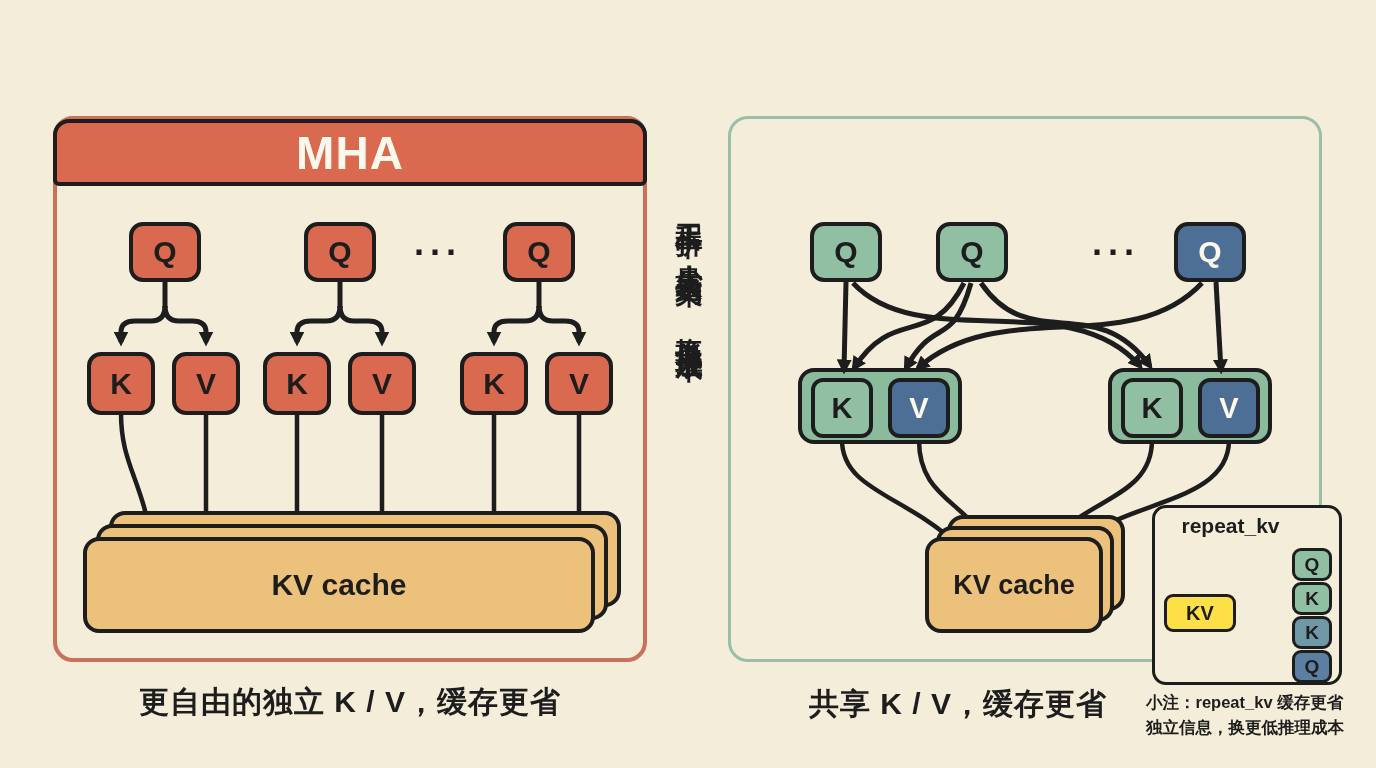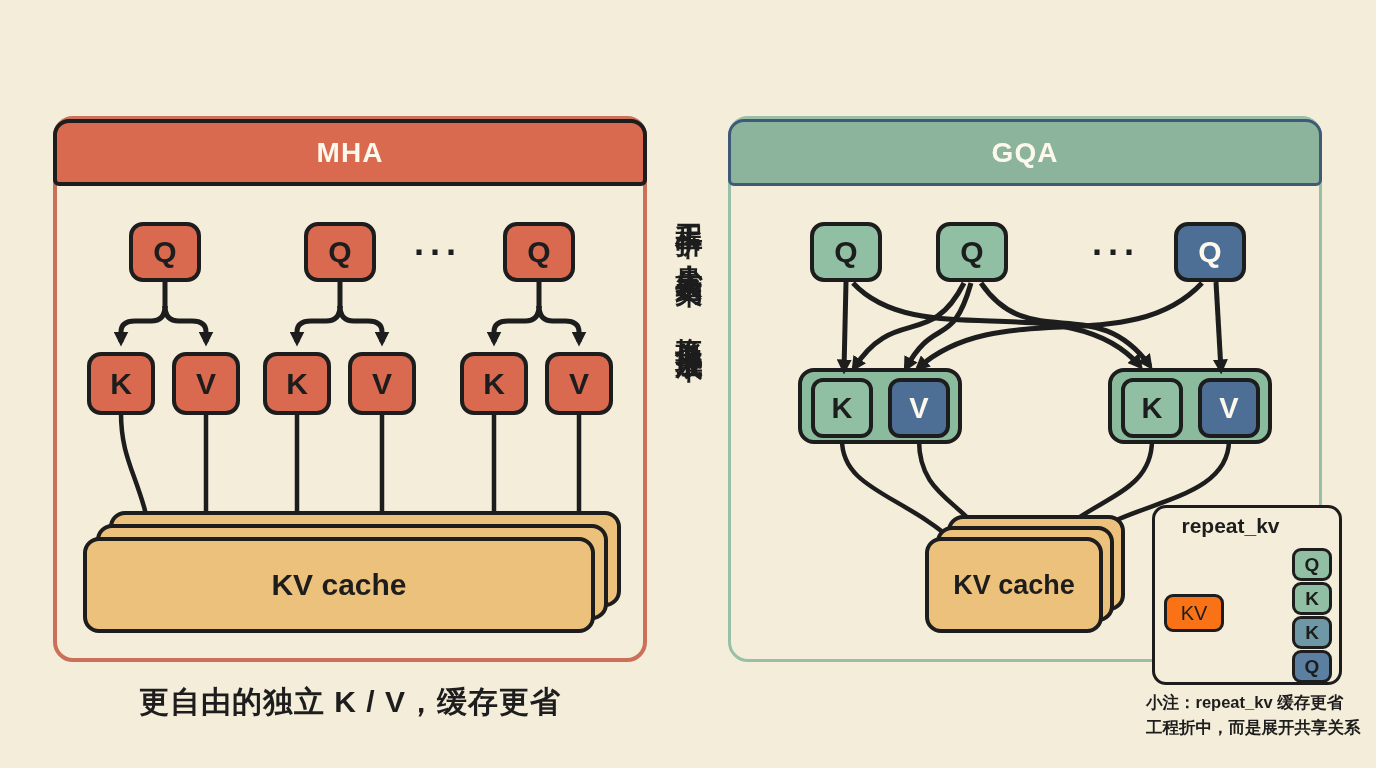--- a/index.html
+++ b/index.html
@@ -12,21 +12,21 @@
   .ctr{display:flex; align-items:center; justify-content:center;}
 
   .title{left:0; top:30px; width:1376px; text-align:center;
          font-size:47px; font-weight:800; letter-spacing:1px; z-index:5;}
 
   
   .panel{border-radius:20px; z-index:0; background:transparent;}
   .panel-mha{left:53px; top:116px; width:594px; height:546px; border:4px solid #cb7059;}
   .panel-gqa{left:728px; top:116px; width:594px; height:546px; border:3px solid #99bfa8;}
 
-  .hdr{height:67px; border-radius:16px 16px 6px 6px; font-size:28px; font-weight:bold;
+  .hdr{height:67px; border-radius:16px 16px 6px 6px; font-size:46px; font-weight:bold;
        color:#fdf8ec; z-index:3; letter-spacing:1px;}
   .hdr-mha{left:53px; top:119px; width:594px; background:#d9694f; border:4px solid #1d1d1d;}
   .hdr-gqa{left:728px; top:119px; width:594px; background:#8cb49c; border:3px solid #3e5a77;}
 
   
   .node{border:4px solid #1d1d1d; border-radius:14px; font-size:30px; font-weight:bold; z-index:3;}
   .salmon{background:#d9694f;}
   .green{background:#90bfa4;}
   .slate{background:#4d6f96; color:#fdf8ec;}
   .qbox{width:72px; height:60px; top:222px;}
@@ -49,22 +49,22 @@
   
   .vtext{left:671px; top:202px; height:520px; writing-mode:vertical-rl;
          font-size:27px; font-weight:bold; letter-spacing:3px; z-index:4;}
   .vtext .seg2{margin-block-start:0; margin-inline-start:24px;}
 
   
   .inset{left:1152px; top:505px; width:190px; height:180px; background:#f3edda;
          border:3.5px solid #1d1d1d; border-radius:14px; z-index:4;}
   .inset-title{left:1152px; top:514px; width:157px; text-align:center;
                font-size:21px; font-weight:bold; z-index:5;}
-  .inset-kv{left:1164px; top:594px; width:60px; height:38px; background:#f97316;
-            border:3px solid #1d1d1d; border-radius:9px; font-size:20px; font-weight:normal; z-index:5;}
+  .inset-kv{left:1164px; top:594px; width:72px; height:38px; background:#fde047;
+            border:3px solid #1d1d1d; border-radius:9px; font-size:20px; font-weight:bold; z-index:5;}
   .mini{left:1292px; width:40px; height:33px; border:3px solid #1d1d1d; border-radius:9px;
         font-size:19px; font-weight:bold; z-index:5;}
   .teal{background:#6f98a6;}
   .slate2{background:#5b7fa0;}
 
   .note{left:1146px; top:690px; width:226px; font-size:16.5px; font-weight:bold;
         line-height:25px; z-index:5;}
 
   svg.wires{position:absolute; left:0; top:0; z-index:2;}
   svg.wires path{stroke:#1d1d1d; fill:none;}
@@ -148,45 +148,45 @@
   <div class="abs card" style="left:96px;  top:524px; width:512px; height:96px"></div>
   <div class="abs card" style="left:83px;  top:537px; width:512px; height:96px"></div>
   <div class="abs cache-label ctr" style="left:83px; top:537px; width:512px; height:96px">KV cache</div>
 
   <div class="abs caption" style="left:53px; top:682px; width:594px">更自由的独立 K / V，缓存更省</div>
 
   <div class="abs vtext">
     <span>工程折中：少量表达约束，</span><span class="seg2">换更低推理成本</span>
   </div>
 
-  <div class="abs hdr hdr-gqa ctr">GQA</div>
   <div class="abs node green qbox ctr" style="left:810px">Q</div>
   <div class="abs node green qbox ctr" style="left:936px">Q</div>
   <div class="abs dots" style="left:1092px; top:232px">···</div>
   <div class="abs node slate qbox ctr" style="left:1174px">Q</div>
 
   <div class="abs group" style="left:798px"></div>
   <div class="abs group" style="left:1108px"></div>
   <div class="abs gnode green ctr" style="left:811px">K</div>
   <div class="abs gnode slate ctr" style="left:888px">V</div>
   <div class="abs gnode green ctr" style="left:1121px">K</div>
   <div class="abs gnode slate ctr" style="left:1198px">V</div>
 
   <div class="abs card" style="left:947px; top:515px; width:178px; height:96px"></div>
   <div class="abs card" style="left:936px; top:526px; width:178px; height:96px"></div>
   <div class="abs card" style="left:925px; top:537px; width:178px; height:96px"></div>
   <div class="abs cache-label ctr" style="left:925px; top:537px; width:178px; height:96px; font-size:27px">KV cache</div>
 
+  <div class="abs caption" style="left:728px; top:684px; width:460px">共享 K / V，缓存更省</div>
 
   <div class="abs inset"></div>
   <div class="abs inset-title">repeat_kv</div>
   <div class="abs inset-kv ctr">KV</div>
   <div class="abs mini green ctr" style="top:548px">Q</div>
   <div class="abs mini green ctr" style="top:582px">K</div>
   <div class="abs mini teal ctr" style="top:616px">K</div>
   <div class="abs mini slate2 ctr" style="top:650px">Q</div>
 
   <div class="abs note">
     <span>小注：repeat_kv 缓存更省</span><br>
-    <span>工程折中，而是展开共享关系</span>
+    <span>独立信息，换更低推理成本</span>
   </div>
 
 </div>
 
 </body></html>

